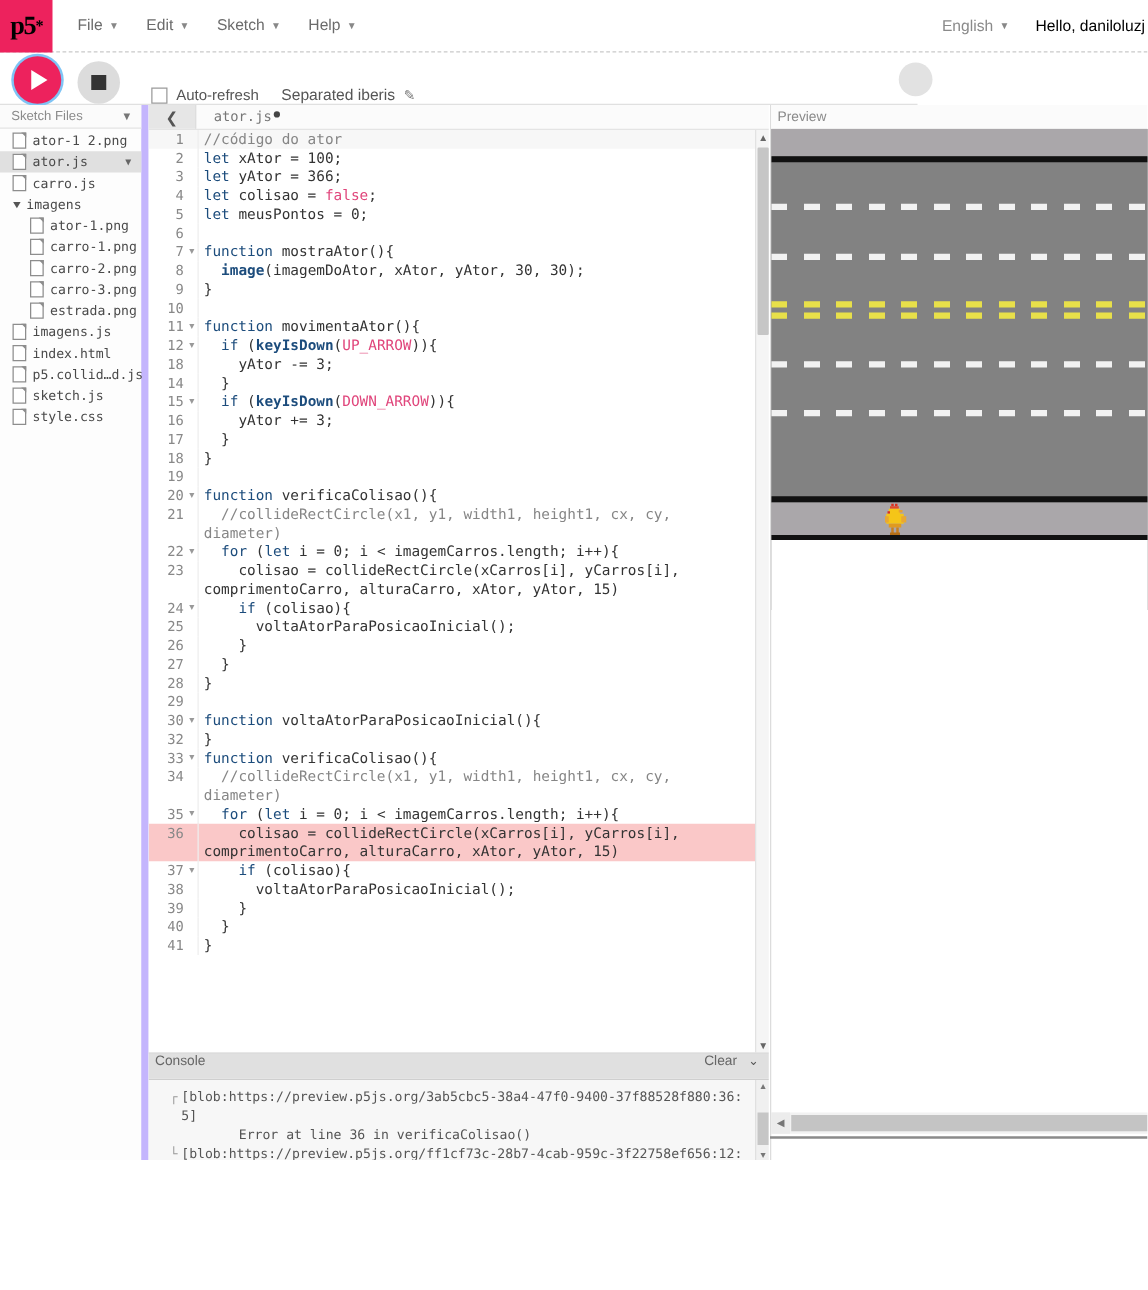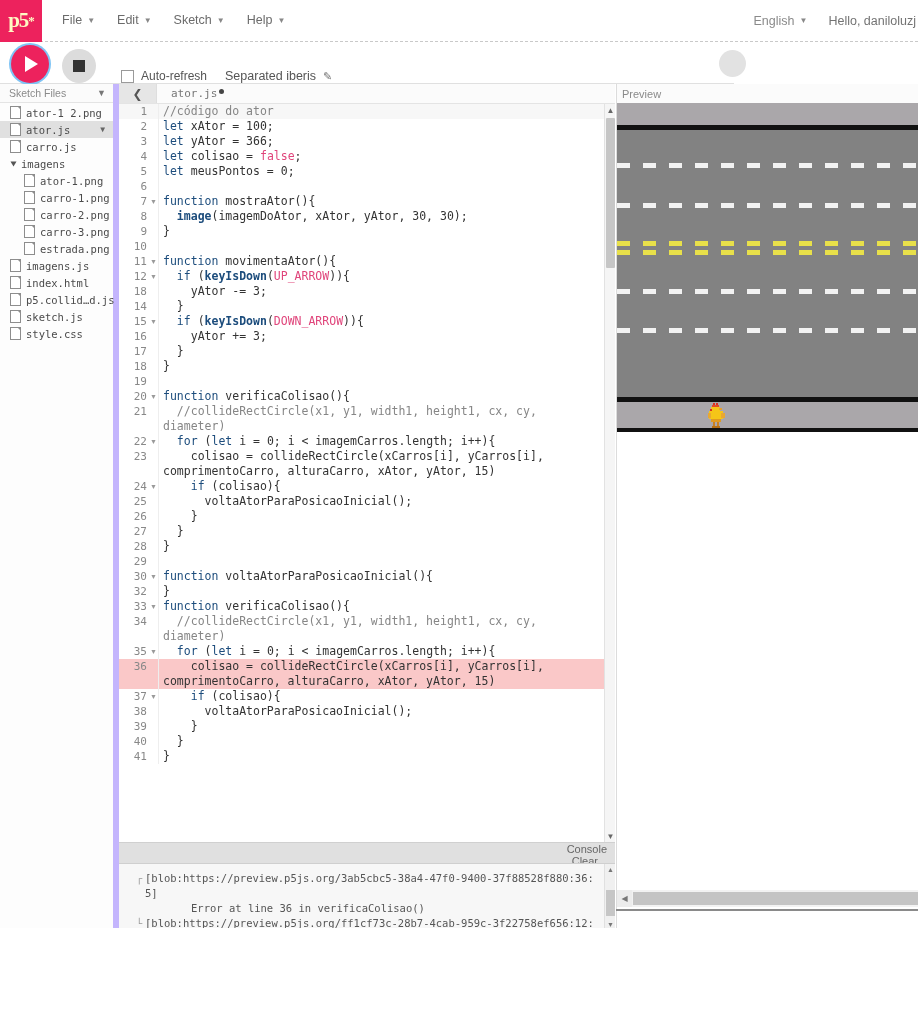--- a/index.html
+++ b/index.html
@@ -30,21 +30,21 @@
     width: 918px; height: 42px;
     background: #ffffff;
     border-bottom: 1px dashed #c9c9c9;
     display: flex;
     align-items: center;
     box-sizing: border-box;
   }
   .logo {
     width: 42px; height: 42px;
     background: #ed225d;
-    color: #fef9c3;
+    color: #000000;
     display: flex;
     align-items: center;
     justify-content: center;
     font-family: "Liberation Serif", serif;
     font-size: 21px;
     font-weight: bold;
     letter-spacing: -1px;
     box-sizing: border-box;
     flex: none;
   }
@@ -73,21 +73,21 @@
     position: absolute;
     right: 0; top: 0;
     height: 42px;
     display: flex;
     align-items: center;
     padding-right: 0;
   }
   .nav-right .nav-item { color: #8a8a8a; }
   .nav-hello {
     font-size: 12.5px;
-    color: #737373;
+    color: #000000;
     padding-left: 10px;
     padding-right: 2px;
     white-space: nowrap;
     line-height: 42px;
   }
 
   
   .toolbar {
     position: absolute;
     left: 0; top: 43px;
@@ -384,26 +384,25 @@
     width: 496px;
     height: 86px;
     background: #ffffff;
     border-top: 1px solid #d0d0d0;
     box-sizing: border-box;
   }
   .console-header {
     height: 20px;
     background: #e0e0e0;
     display: flex;
-    align-items: flex-end;
+    align-items: flex-start;
     padding: 0 8px 0 5px;
     font-size: 11px;
     color: #666;
     box-sizing: border-box;
-    flex-direction: column;
   }
   .console-header .clear {
     margin-left: auto;
     margin-right: 9px;
     font-size: 11px;
     color: #666;
     cursor: pointer;
   }
   .console-header .chev { font-size: 10px; color: #555; cursor: pointer; }
   .console-body {

